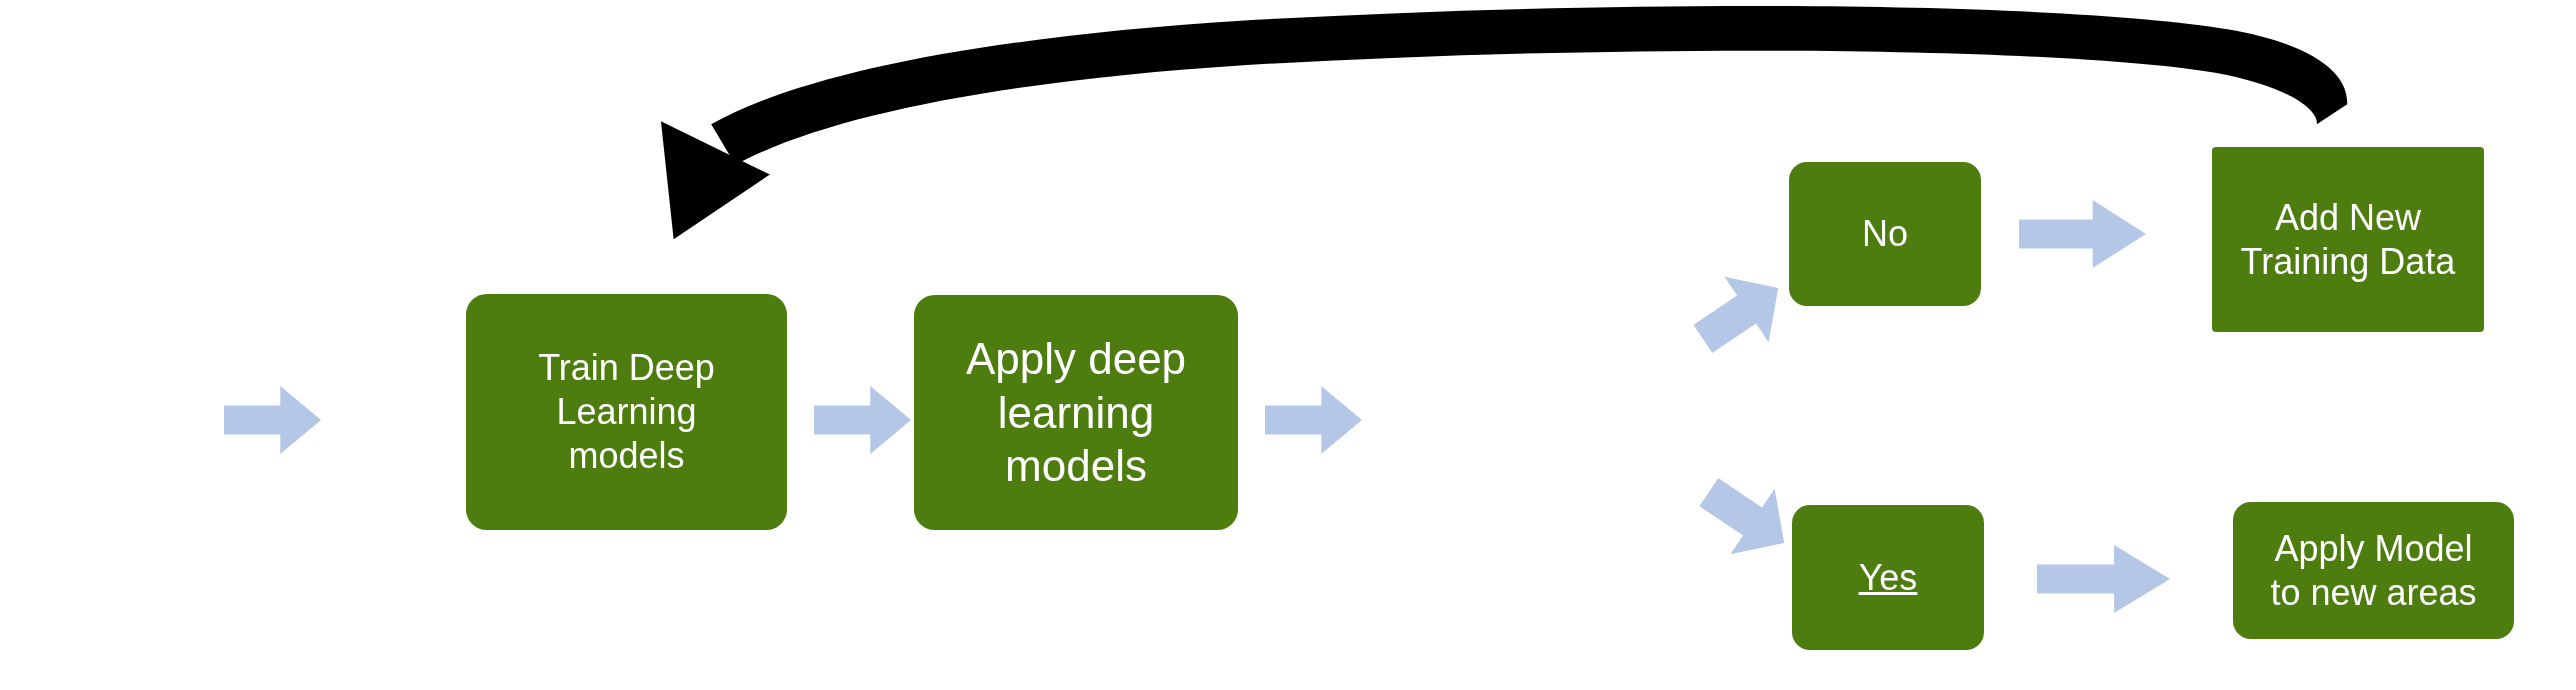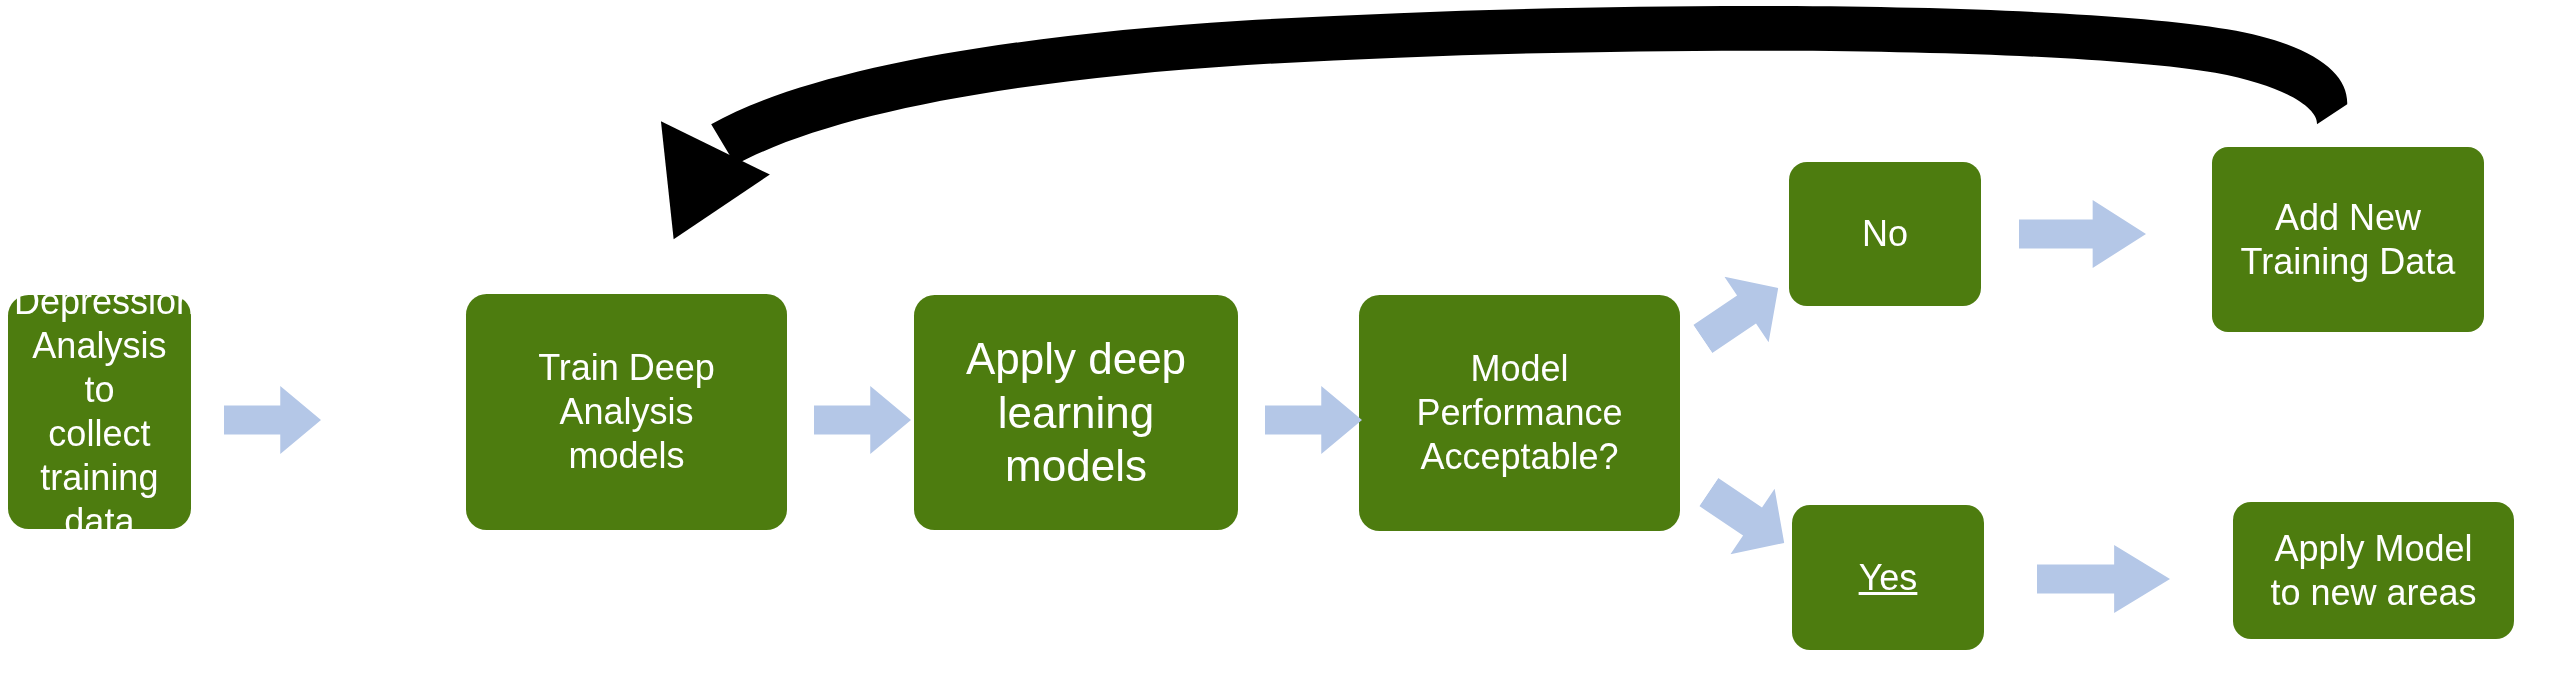--- a/index.html
+++ b/index.html
@@ -37,21 +37,21 @@
     padding:0 6px;
     box-sizing:border-box;
   }
   
   #n-depression{ left:7.9px;  top:295px;  width:183px; height:234px; font-size:36px; }
   #n-train     { left:466px; top:294px;  width:321px; height:236px; font-size:36px; }
   #n-apply-dl  { left:914px;top:295px;  width:324px; height:235px; font-size:44px; }
   #n-decision  { left:1359px;top:295px;  width:321px; height:236px; font-size:36px; }
   #n-no        { left:1789px;top:162px;  width:192px; height:144px; font-size:36px; border-radius:18px;}
   #n-yes       { left:1792px;top:505px;  width:192px; height:145px; font-size:36px; border-radius:18px;text-decoration:underline;}
-  #n-add-data  { left:2212px;top:147px;  width:272px; height:185px; font-size:36px; border-radius:16px;}
+  #n-add-data  { left:2212px;top:147px;  width:272px; height:185px; font-size:36px; border-radius:4px;}
   #n-apply-new { left:2233px;top:502px;  width:281px; height:137px; font-size:36px; border-radius:18px;}
 
   
   .chev{ position:absolute; }
   .chev svg{ display:block; width:100%; height:100%; }
   .chev path{ fill:#B4C7E7; }
 
   #a1 { left:224px;  top:386px; width:97px; height:68px; }
   #a2 { left:814px; top:386px; width:97px; height:68px; }
   #a3 { left:1265px; top:386px; width:97px; height:68px; }
@@ -85,44 +85,33 @@
                C 2700 70, 3410 78, 3660 120
                C 3780 142, 3830 180, 3828 205
                Z" fill="#000000"></path>
       <path d="M 1113 395
                L 1092 200
                L 1272 288
                Z" fill="#000000"></path>
     </svg>
   </div>
 
-  <div class="node" id="n-depression">
-    <span class="label">Depression
-Analysis to
-collect
-training data</span>
-  </div>
 
   <div class="node" id="n-train">
     <span class="label">Train Deep
-Analysis
+Learning
 models</span>
   </div>
 
   <div class="node" id="n-apply-dl">
     <span class="label">Apply deep
 learning
 models</span>
   </div>
 
-  <div class="node" id="n-decision">
-    <span class="label">Model
-Performance
-Acceptable?</span>
-  </div>
 
   <div class="node" id="n-no">
     <span class="label">No</span>
   </div>
 
   <div class="node" id="n-yes">
     <span class="label">Yes</span>
   </div>
 
   <div class="node" id="n-add-data">

